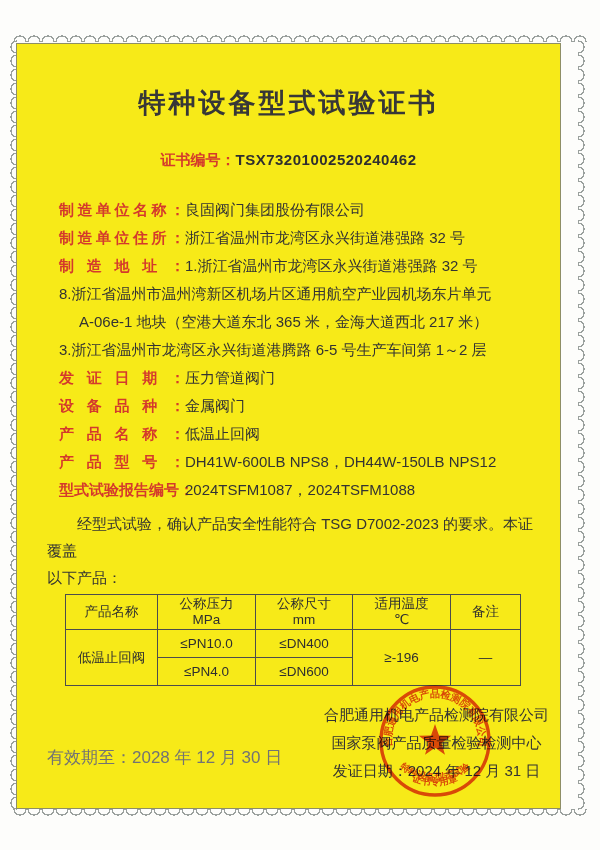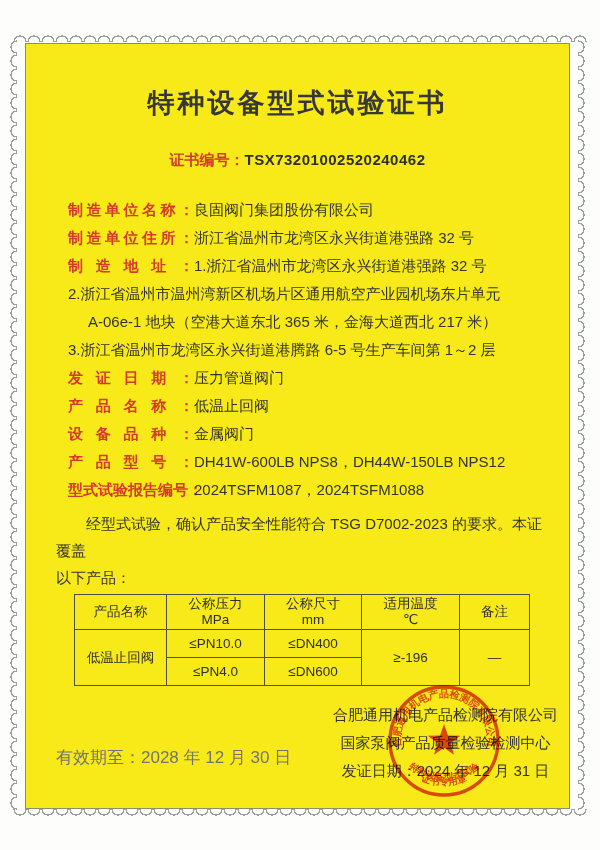--- a/index.html
+++ b/index.html
@@ -25,21 +25,21 @@
     background-image:radial-gradient(circle 6.8px at 14px 7px, rgba(0,0,0,0) 5.4px, #9aa09d 5.4px, #9aa09d 6.6px, rgba(0,0,0,0) 6.6px);
     background-size:14px 14px;background-repeat:repeat-y;
   }
   .scallop-right{
     left:578px;width:14px;top:40px;height:770px;
     background-image:radial-gradient(circle 6.8px at 0px 7px, rgba(0,0,0,0) 5.4px, #9aa09d 5.4px, #9aa09d 6.6px, rgba(0,0,0,0) 6.6px);
     background-size:14px 14px;background-repeat:repeat-y;
   }
   
   .paper{
-    position:absolute;left:25px;top:43px;width:545px;height:766px;
+    position:absolute;left:16px;top:43px;width:545px;height:766px;
     background:#f7ea18;border:1.6px solid #8e8e66;box-sizing:border-box;
     color:#3c3c3c;
   }
   .title{
     margin-top:41px;text-align:center;font-size:27px;font-weight:bold;
     letter-spacing:3px;color:#373737;
   }
   .subtitle{
     margin-top:13px;text-align:center;font-size:21px;font-weight:bold;
     letter-spacing:2px;color:#373737;
@@ -103,31 +103,31 @@
   <div class="body-block">
     <div class="frow">
       <span class="flabel">制造单位名称：</span><span class="fvalue">良固阀门集团股份有限公司</span>
     </div>
     <div class="frow">
       <span class="flabel">制造单位住所：</span><span class="fvalue">浙江省温州市龙湾区永兴街道港强路 32 号</span>
     </div>
     <div class="frow">
       <span class="flabel">制造地址：</span><span class="fvalue">1.浙江省温州市龙湾区永兴街道港强路 32 号</span>
     </div>
-    <div class="addr-cont">2.浙江省温州市温州湾新区机场片区通用航空产业园机场东片单元</div>
+    <div class="addr-cont">8.浙江省温州市温州湾新区机场片区通用航空产业园机场东片单元</div>
     <div class="addr-cont addr-indent">A-06e-1 地块（空港大道东北 365 米，金海大道西北 217 米）</div>
     <div class="addr-cont">3.浙江省温州市龙湾区永兴街道港腾路 6-5 号生产车间第 1～2 层</div>
     <div class="frow">
       <span class="flabel">发证日期：</span><span class="fvalue">压力管道阀门</span>
     </div>
     <div class="frow">
+      <span class="flabel">设备品种：</span><span class="fvalue">金属阀门</span>
+    </div>
+    <div class="frow">
       <span class="flabel">产品名称：</span><span class="fvalue">低温止回阀</span>
-    </div>
-    <div class="frow">
-      <span class="flabel">设备品种：</span><span class="fvalue">金属阀门</span>
     </div>
     <div class="frow">
       <span class="flabel">产品型号：</span><span class="fvalue">DH41W-600LB NPS8，DH44W-150LB NPS12</span>
     </div>
     <div class="frow">
       <span class="flabel">型式试验报告编号：</span><span class="fvalue">2024TSFM1087，2024TSFM1088</span>
     </div>
   </div>
 
   <div class="statement">

